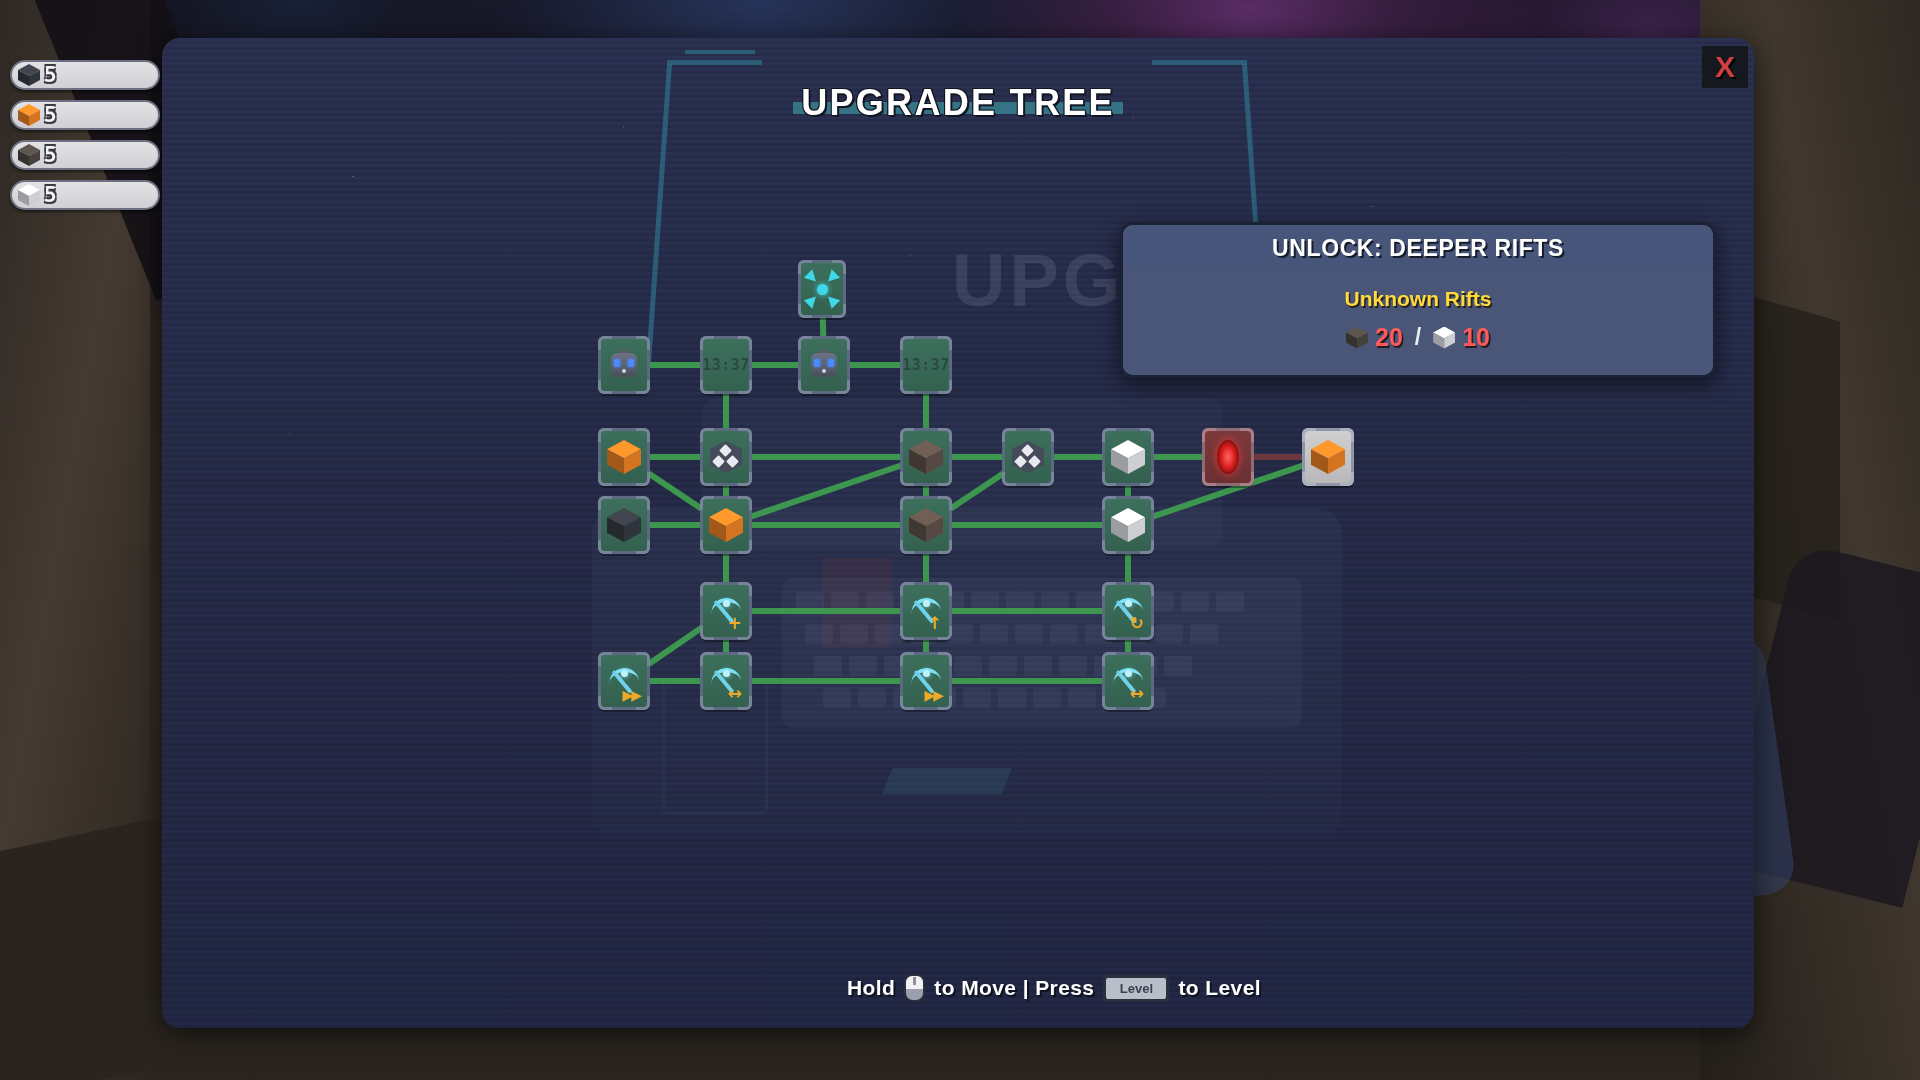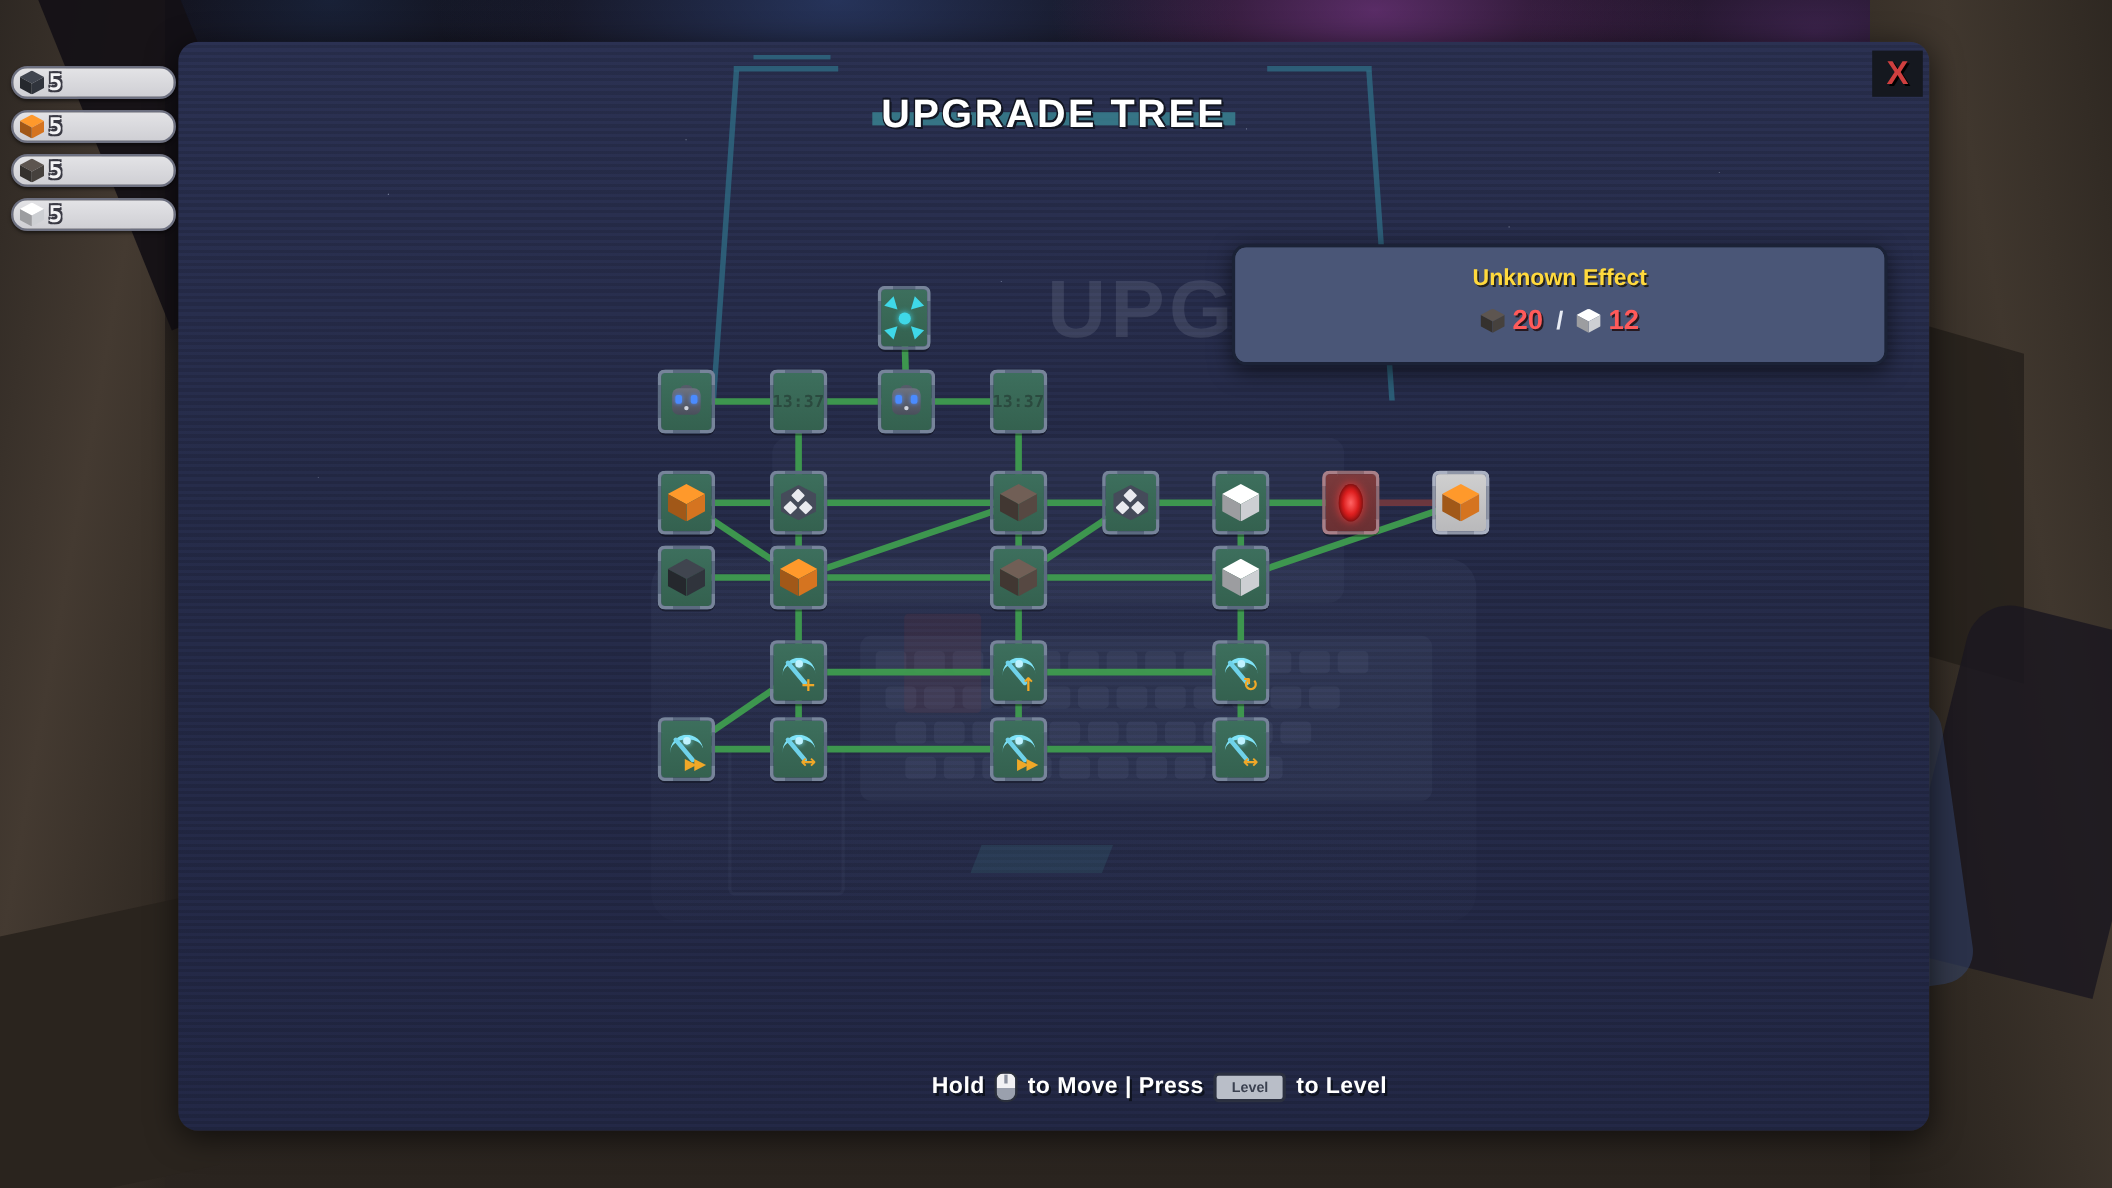--- a/index.html
+++ b/index.html
@@ -681,36 +681,39 @@
             <span class="head"></span>
             <span class="shaft"></span>
             <span class="knob"></span>
           </div>
           <span class="badge">↔</span>
         </div>
       </div>
     </div>
 
   <div id="tooltip">
+    <div id="tt-head">
+      <div id="tt-title">UNLOCK: DEEPER RIFTS</div>
+    </div>
     <div id="tt-body">
-      <div id="tt-effect">Unknown Effect</div>
+      <div id="tt-effect">Unknown Rifts</div>
       <div id="tt-cost">
           <span class="cube" style="width: 22px; height: 22px;">
             <i class="top" style="background: rgb(93, 85, 80);"></i>
             <i class="lf" style="background: rgb(53, 49, 46);"></i>
             <i class="rt" style="background: rgb(70, 65, 61);"></i>
           </span>
           <span class="cost-num">20</span>
           <span class="cost-sep">/</span>
           <span class="cube" style="width: 22px; height: 22px;">
             <i class="top" style="background: rgb(255, 255, 255);"></i>
             <i class="lf" style="background: rgb(156, 157, 160);"></i>
             <i class="rt" style="background: rgb(205, 207, 211);"></i>
           </span>
-          <span class="cost-num">12</span>
+          <span class="cost-num">10</span>
         </div>
     </div>
   </div>
 
   <div id="hint">
     <span class="t">Hold</span>
     <span class="mouse-icon"></span>
     <span class="t">to Move | Press</span>
     <span class="keycap">Level</span>
     <span class="t">to Level</span>

